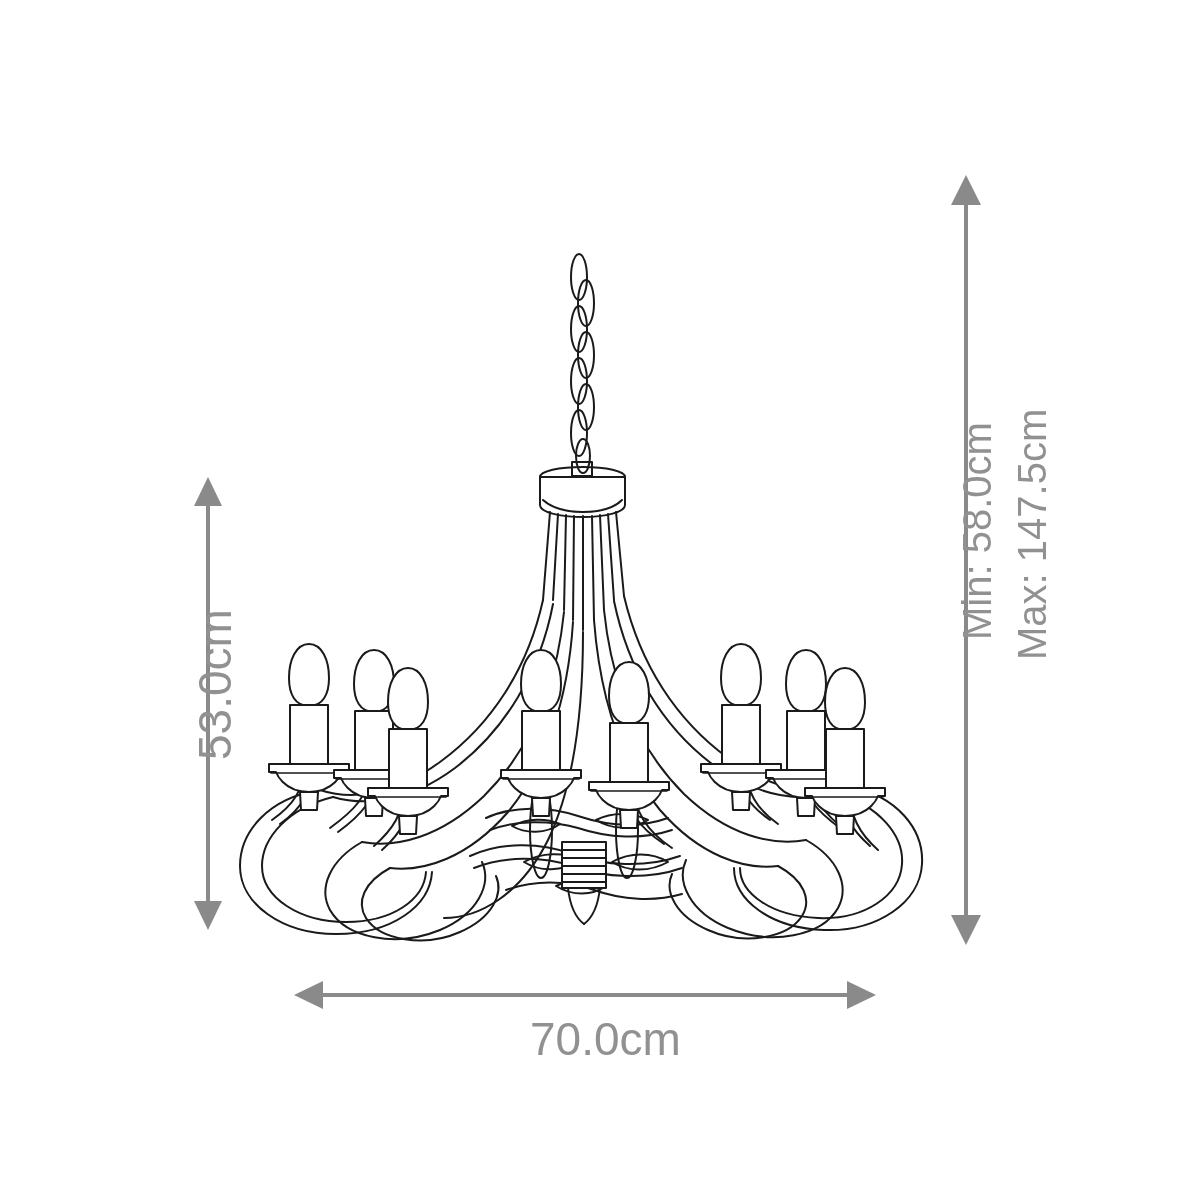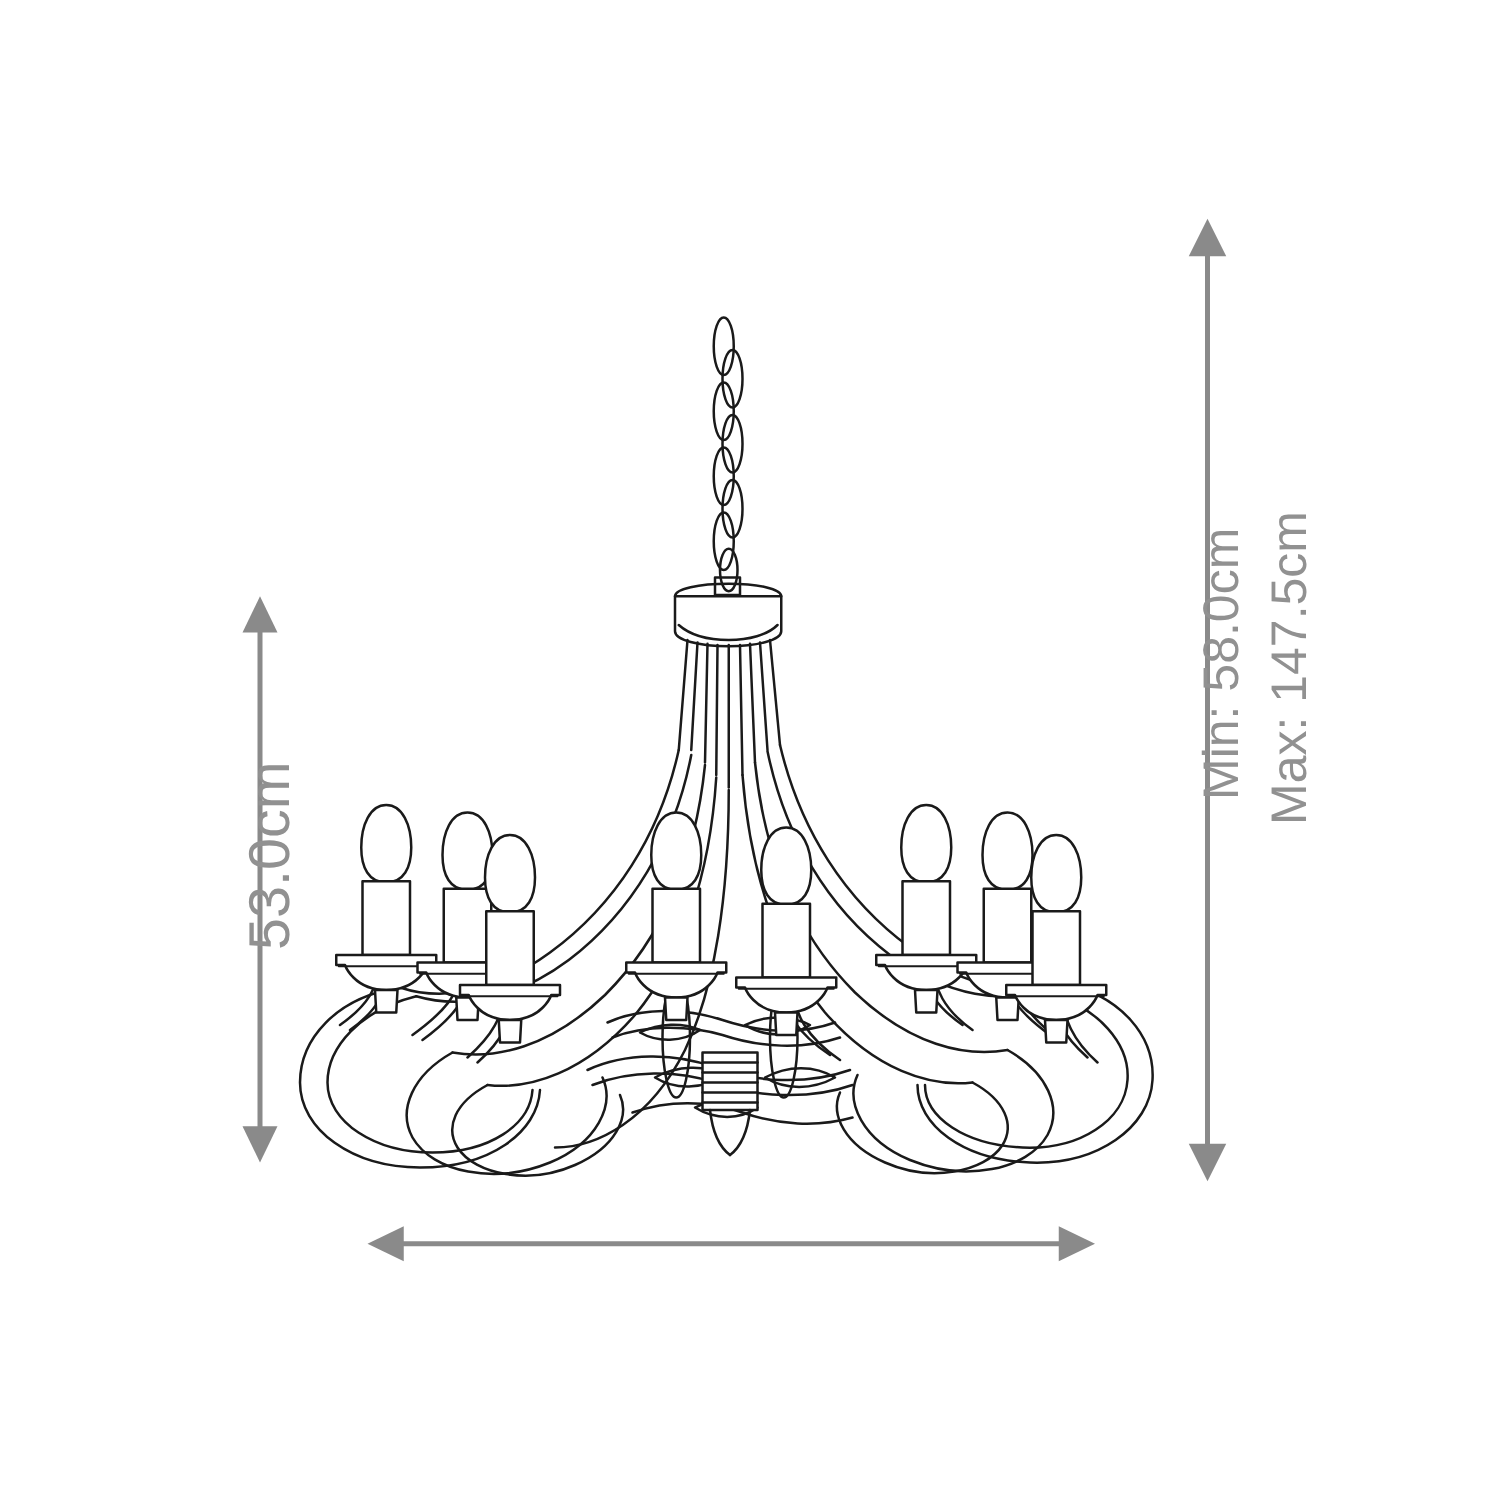--- a/index.html
+++ b/index.html
@@ -222,14 +222,15 @@
       <polygon points="876,995 847,981 847,1009" fill="#8a8a8a"></polygon>
     </g>
   </svg>
 
   <div class="dim-label vert-label" style="left:188px; top:760px; font-size:46px;">53.0cm</div>
 
   <div class="dim-label vert-label" style="left:955px; top:640px; font-size:40px;">Min: 58.0cm</div>
 
   <div class="dim-label vert-label" style="left:1010px; top:660px; font-size:40px;">Max: 147.5cm</div>
 
+  <div class="dim-label" style="left:530px; top:1012px; font-size:46px;">70.0cm</div>
 
 </div>
 
 </body></html>

